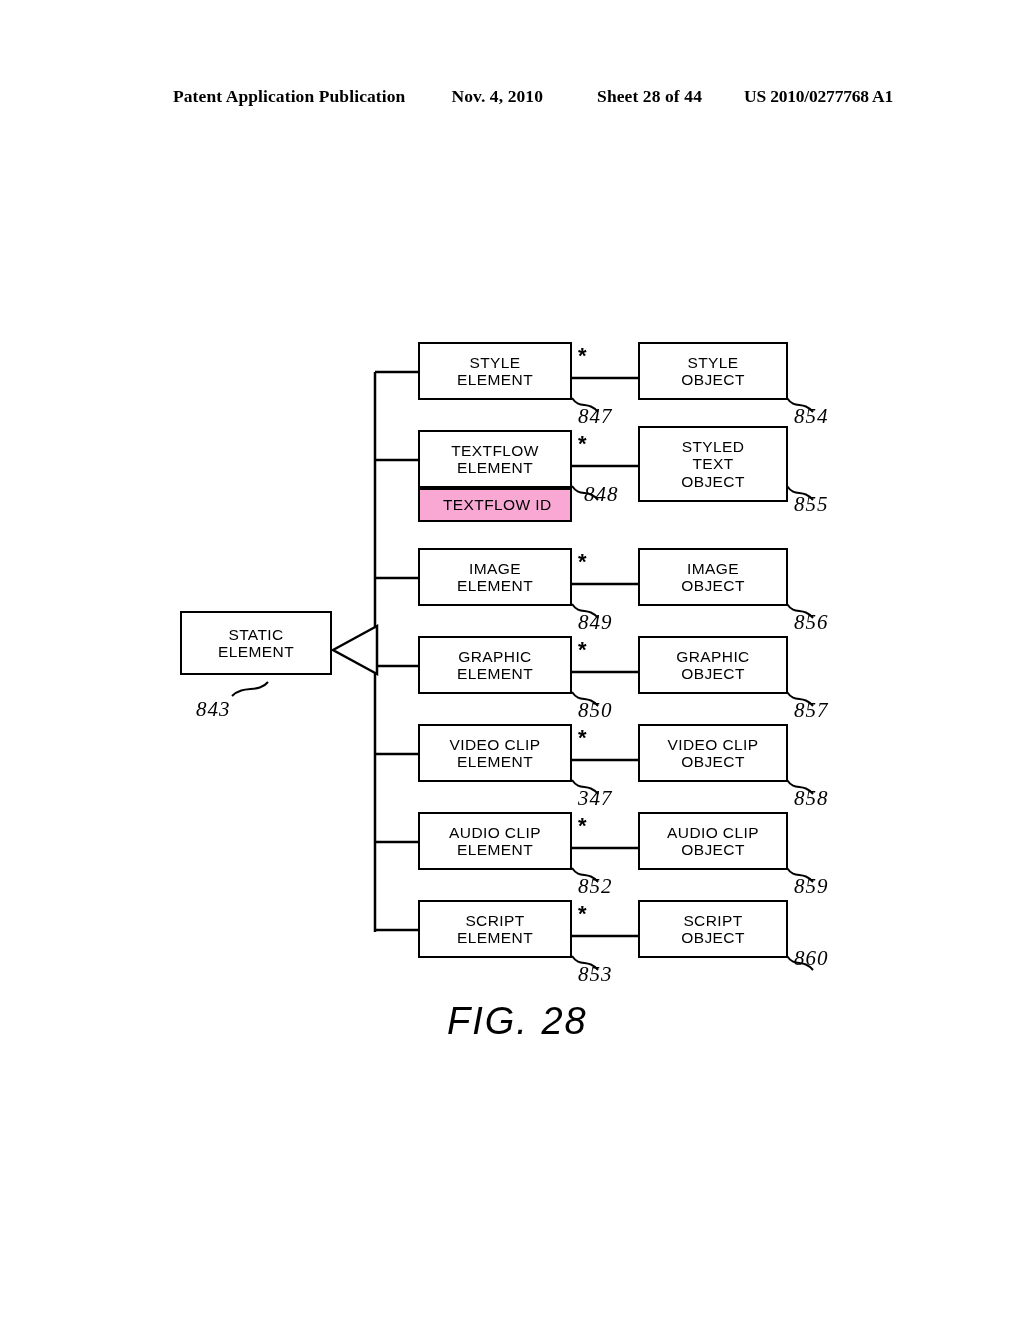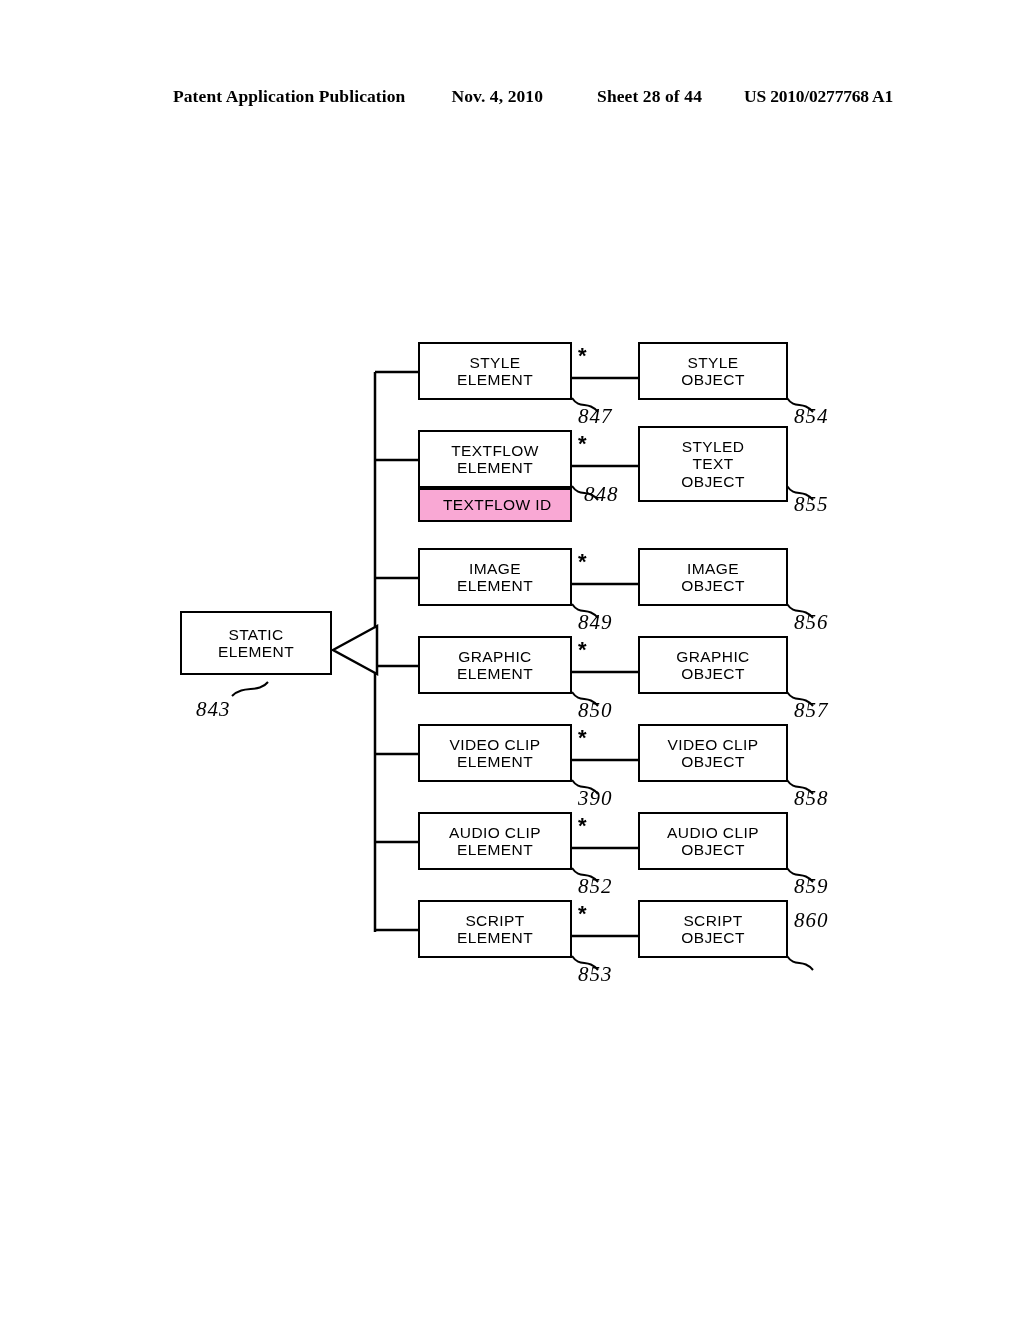--- a/index.html
+++ b/index.html
@@ -224,21 +224,21 @@
 
   <div class="node" style="left:418px; top:724px; width:154px; height:58px;">
     <span class="line">VIDEO CLIP</span>
     <span class="line">ELEMENT</span>
   </div>
   <div class="mult" style="left:578px; top:727px;">*</div>
   <div class="node" style="left:638px; top:724px; width:150px; height:58px;">
     <span class="line">VIDEO CLIP</span>
     <span class="line">OBJECT</span>
   </div>
-  <div class="refnum" style="left:578px; top:786px;">390</div>
+  <div class="refnum" style="left:578px; top:786px;">347</div>
   <div class="refnum" style="left:794px; top:786px;">858</div>
 
   <div class="node" style="left:418px; top:812px; width:154px; height:58px;">
     <span class="line">AUDIO CLIP</span>
     <span class="line">ELEMENT</span>
   </div>
   <div class="mult" style="left:578px; top:815px;">*</div>
   <div class="node" style="left:638px; top:812px; width:150px; height:58px;">
     <span class="line">AUDIO CLIP</span>
     <span class="line">OBJECT</span>
@@ -249,16 +249,17 @@
   <div class="node" style="left:418px; top:900px; width:154px; height:58px;">
     <span class="line">SCRIPT</span>
     <span class="line">ELEMENT</span>
   </div>
   <div class="mult" style="left:578px; top:903px;">*</div>
   <div class="node" style="left:638px; top:900px; width:150px; height:58px;">
     <span class="line">SCRIPT</span>
     <span class="line">OBJECT</span>
   </div>
   <div class="refnum" style="left:578px; top:962px;">853</div>
-  <div class="refnum" style="left:794px; top:908px;">860</div>
-
+  <div class="refnum" style="left:794px; top:946px;">860</div>
+
+  <div class="fig-caption">FIG. 28</div>
 
 </div>
 
 </body></html>

